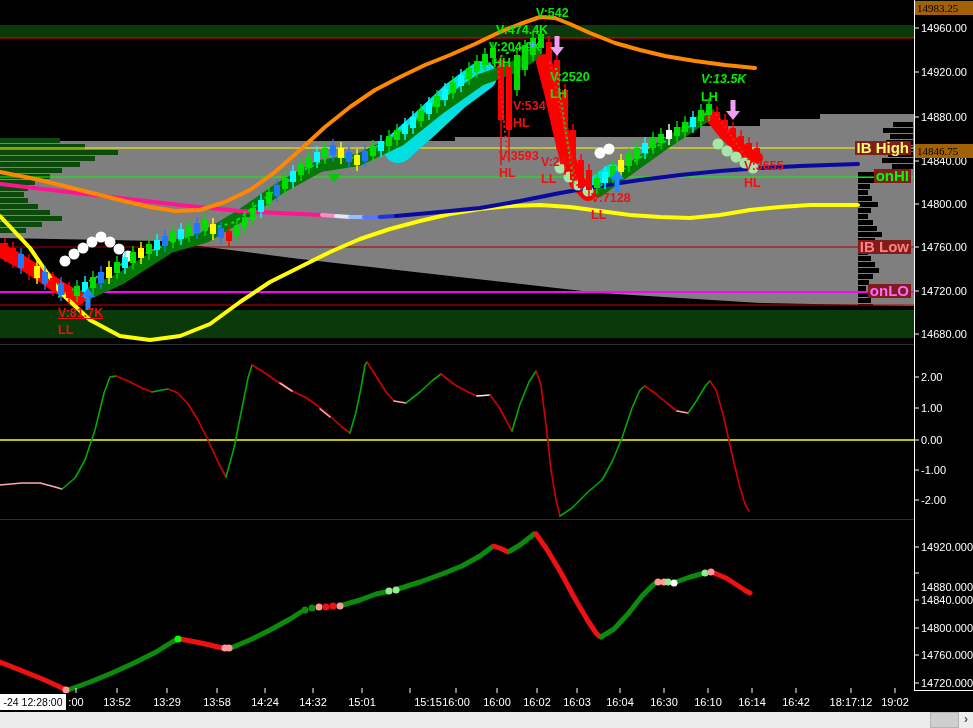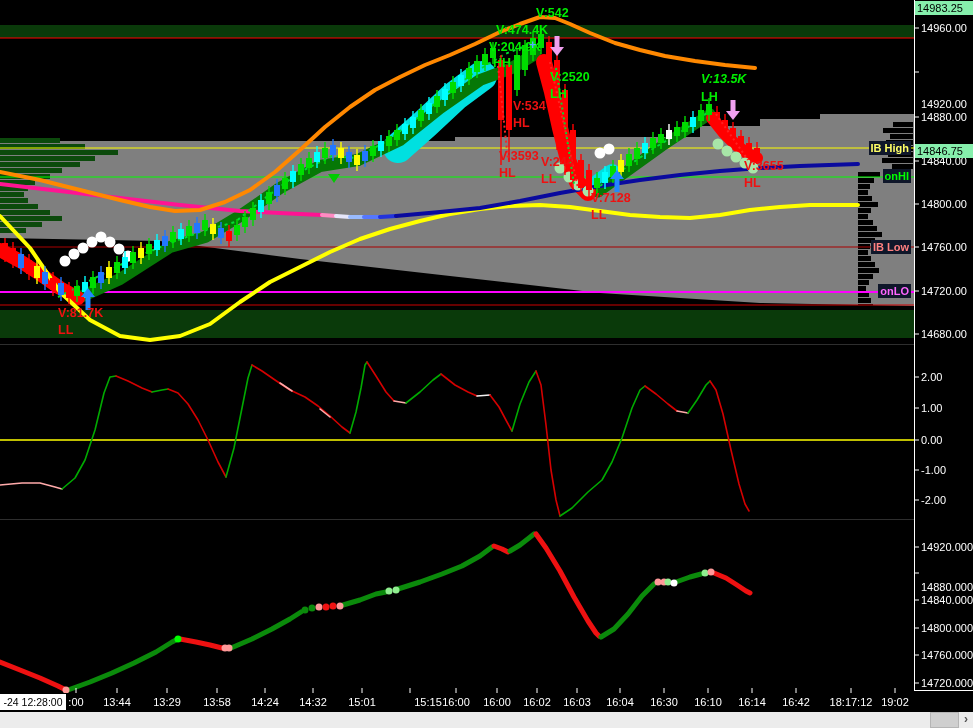--- a/index.html
+++ b/index.html
@@ -2,23 +2,23 @@
 <html><head>
 <meta charset="utf-8">
 <style>
   html,body{margin:0;padding:0;background:#222;}
   #app{position:relative;width:973px;height:728px;background:#000;overflow:hidden;
        font-family:"Liberation Sans",sans-serif;}
   #statusbar{position:absolute;left:0;top:0;width:914px;height:10px;overflow:hidden;
        color:#ededed;font-size:9.5px;line-height:10px;white-space:nowrap;}
   #chart-svg{position:absolute;left:0;top:0;}
   .axlabel{position:absolute;left:921px;color:#fff;font-size:11px;line-height:14px;white-space:nowrap;}
-  .boxed{position:absolute;left:915px;width:56px;height:14px;background:#86efac;color:#000;
-       font-size:11px;line-height:14px;padding-left:2px;z-index:6;white-space:nowrap;}
-  .sidelabel{position:absolute;font-size:11px;font-weight:bold;line-height:14px;background:#0f172a;
+  .boxed{position:absolute;left:915px;width:56px;height:14px;background:#a16207;color:#000;
+       font-size:11px;line-height:14px;padding-left:2px;z-index:6;white-space:nowrap;font-family:Liberation Serif, serif;}
+  .sidelabel{position:absolute;font-size:15px;font-weight:bold;line-height:14px;background:#7f1d1d;
        padding:0 2px;white-space:nowrap;z-index:5;}
   .anno{position:absolute;font-size:12.5px;font-weight:bold;line-height:15px;white-space:nowrap;z-index:5;}
   .timelabel{position:absolute;top:695px;transform:translateX(-50%);color:#fff;font-size:11px;
        line-height:14px;white-space:nowrap;}
   #timebox{position:absolute;left:0;top:694px;width:66px;height:16px;background:#fff;color:#000;
        font-size:10.5px;line-height:16px;text-align:center;z-index:6;white-space:nowrap;}
   #badge{position:absolute;left:942px;top:737px;width:29px;height:16px;background:#00bb00;
        font-size:11px;font-weight:bold;line-height:16px;text-align:center;z-index:6;}
   #badge .b6{color:#003300;} #badge .bE{color:#fff;}
   #scrollbar{position:absolute;left:0;top:712px;width:973px;height:16px;background:#ececec;}
@@ -447,21 +447,21 @@
       <line x1="664" y1="688" x2="664" y2="693" stroke="#fff" stroke-width="1"></line>
       <line x1="708" y1="688" x2="708" y2="693" stroke="#fff" stroke-width="1"></line>
       <line x1="752" y1="688" x2="752" y2="693" stroke="#fff" stroke-width="1"></line>
       <line x1="796" y1="688" x2="796" y2="693" stroke="#fff" stroke-width="1"></line>
       <line x1="851" y1="688" x2="851" y2="693" stroke="#fff" stroke-width="1"></line>
       <line x1="895" y1="688" x2="895" y2="693" stroke="#fff" stroke-width="1"></line>
     </svg>
 
   <div id="labels">
       <div class="axlabel" style="top: 21px;">14960.00</div>
-      <div class="axlabel" style="top: 65px; margin-top: 32px;">14920.00</div>
+      <div class="axlabel" style="top: 65px;">14920.00</div>
       <div class="axlabel" style="top: 110px;">14880.00</div>
       <div class="axlabel" style="top: 154px;">14840.00</div>
       <div class="axlabel" style="top: 197px;">14800.00</div>
       <div class="axlabel" style="top: 240px;">14760.00</div>
       <div class="axlabel" style="top: 284px;">14720.00</div>
       <div class="axlabel" style="top: 327px;">14680.00</div>
       <div class="axlabel" style="top: 370px;">2.00</div>
       <div class="axlabel" style="top: 401px;">1.00</div>
       <div class="axlabel" style="top: 433px;">0.00</div>
       <div class="axlabel" style="top: 463px;">-1.00</div>
@@ -483,29 +483,29 @@
       <div class="anno" style="left: 550px; top: 70px; color: rgb(0, 238, 0);">V:2520</div>
       <div class="anno" style="left: 550px; top: 87px; color: rgb(0, 238, 0);">LH</div>
       <div class="anno" style="left: 513px; top: 99px; color: rgb(238, 17, 17);">V:534</div>
       <div class="anno" style="left: 513px; top: 116px; color: rgb(238, 17, 17);">HL</div>
       <div class="anno" style="left: 499px; top: 149px; color: rgb(238, 17, 17);">V:3593</div>
       <div class="anno" style="left: 499px; top: 166px; color: rgb(238, 17, 17);">HL</div>
       <div class="anno" style="left: 541px; top: 155px; color: rgb(238, 17, 17);">V:244</div>
       <div class="anno" style="left: 541px; top: 172px; color: rgb(238, 17, 17);">LL</div>
       <div class="anno" style="left: 591px; top: 191px; color: rgb(238, 17, 17);">V:7128</div>
       <div class="anno" style="left: 591px; top: 208px; color: rgb(238, 17, 17);">LL</div>
-      <div class="anno" style="left: 58px; top: 306px; color: rgb(238, 17, 17);">V:81.7K</div>
+      <div class="anno" style="left: 58px; top: 306px; color: rgb(238, 17, 17); text-decoration: underline;">V:81.7K</div>
       <div class="anno" style="left: 58px; top: 323px; color: rgb(238, 17, 17);">LL</div>
       <div class="anno" style="left: 701px; top: 72px; color: rgb(0, 238, 0); font-style: italic;">V:13.5K</div>
       <div class="anno" style="left: 701px; top: 90px; color: rgb(0, 238, 0);">LH</div>
       <div class="anno" style="left: 744px; top: 159px; color: rgb(238, 17, 17);">V:3655</div>
       <div class="anno" style="left: 744px; top: 176px; color: rgb(238, 17, 17);">HL</div>
       <div class="anno" style="left: 529px; top: 38px; color: rgb(85, 170, 255);">+</div>
       <div class="timelabel" style="left: 76px;">:00</div>
-      <div class="timelabel" style="left: 117px;">13:44</div>
+      <div class="timelabel" style="left: 117px;">13:52</div>
       <div class="timelabel" style="left: 167px;">13:29</div>
       <div class="timelabel" style="left: 217px;">13:58</div>
       <div class="timelabel" style="left: 265px;">14:24</div>
       <div class="timelabel" style="left: 313px;">14:32</div>
       <div class="timelabel" style="left: 362px;">15:01</div>
       <div class="timelabel" style="left: 410px; margin-left: 18px;">15:15</div>
       <div class="timelabel" style="left: 456px;">16:00</div>
       <div class="timelabel" style="left: 497px;">16:00</div>
       <div class="timelabel" style="left: 537px;">16:02</div>
       <div class="timelabel" style="left: 577px;">16:03</div>

